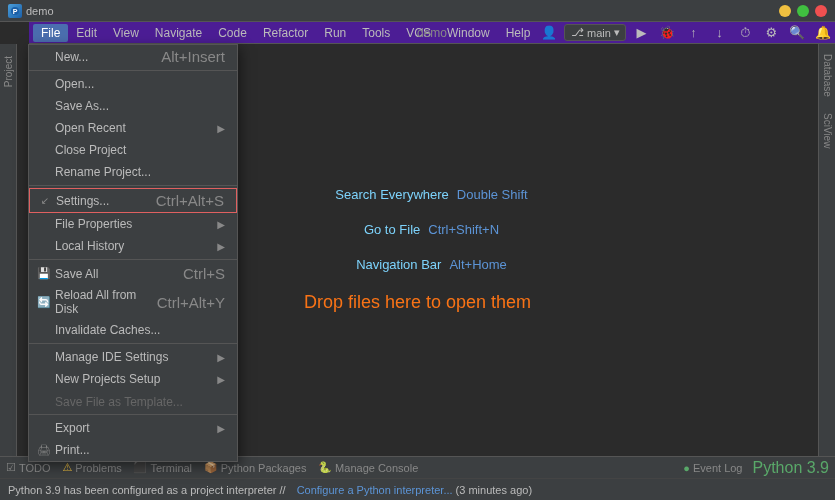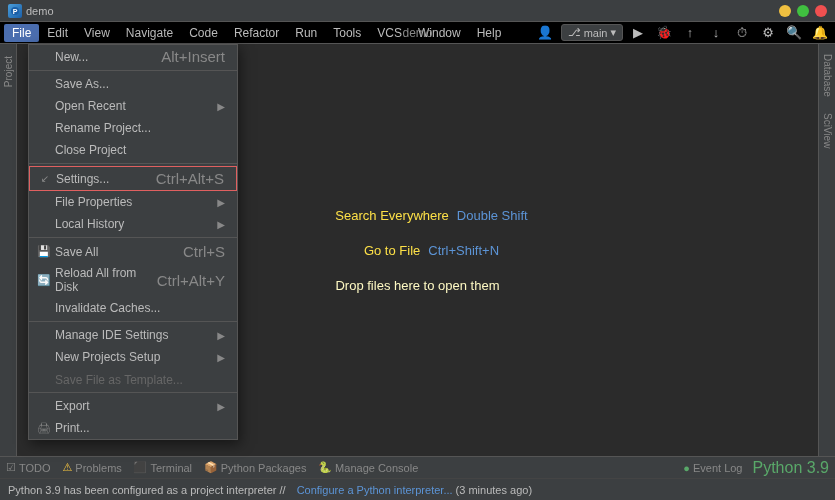--- a/index.html
+++ b/index.html
@@ -52,26 +52,27 @@
       border-radius: 50%;
       cursor: pointer;
     }
     .title-btn-min { background: #f0c040; }
     .title-btn-max { background: #40c040; }
     .title-btn-close { background: #f05050; }
 
     
     .menu-bar {
       height: 22px;
-      background: #000000;
+      background: #4c1d95;
       display: flex;
       align-items: center;
       padding: 0 4px;
       border-bottom: 1px solid #555;
       position: relative;
+      margin-left: 29px;
     }
     .menu-item {
       padding: 2px 8px;
       font-size: 12px;
       color: #bbbbbb;
       cursor: pointer;
       border-radius: 2px;
     }
     .menu-item:hover, .menu-item.active {
       background: #4b6eaf;
@@ -227,30 +228,30 @@
       flex-direction: column;
       gap: 20px;
     }
     .hint-row {
       display: flex;
       align-items: center;
       gap: 8px;
       font-size: 13px;
     }
     .hint-label {
-      color: #fde047;
+      color: #7dd3fc;
       margin-left: 28px;
     }
     .hint-shortcut {
       color: #5c94d6;
       font-weight: 500;
     }
     .hint-drop {
-      color: #fef9c3;
-      font-size: 13px;
+      color: #f97316;
+      font-size: 18px;
     }
 
     
     .status-bar {
       height: 22px;
       background: #3c3f41;
       border-top: 1px solid #555;
       display: flex;
       align-items: center;
       padding: 0 6px;
@@ -354,51 +355,58 @@
   <div class="main-content">
     <div class="hint-row">
       <span class="hint-label">Search Everywhere</span>
       <span class="hint-shortcut">Double Shift</span>
     </div>
     <div class="hint-row">
       <span class="hint-label">Go to File</span>
       <span class="hint-shortcut">Ctrl+Shift+N</span>
     </div>
     <div class="hint-row">
+      <span class="hint-label">Navigation Bar</span>
+      <span class="hint-shortcut">Alt+Home</span>
+    </div>
+    <div class="hint-row">
       <span class="hint-drop">Drop files here to open them</span>
     </div>
   </div>
 
   <div class="right-strip">
     <span class="right-tab">Database</span>
     <span class="right-tab">SciView</span>
   </div>
 
 </div>
 
 <div class="dropdown-menu">
 
   <div class="dropdown-item">
     <span>New...</span>
     <span class="shortcut">Alt+Insert</span>
   </div>
   <div class="dropdown-separator"></div>
 
   <div class="dropdown-item">
+    <span>Open...</span>
+  </div>
+  <div class="dropdown-item">
     <span>Save As...</span>
   </div>
   <div class="dropdown-item">
     <span>Open Recent</span>
     <span class="arrow">▶</span>
   </div>
   <div class="dropdown-item">
+    <span>Close Project</span>
+  </div>
+  <div class="dropdown-item">
     <span>Rename Project...</span>
-  </div>
-  <div class="dropdown-item">
-    <span>Close Project</span>
   </div>
   <div class="dropdown-separator"></div>
 
   <div class="dropdown-item selected-outline" style="border: 1.5px solid #e06060; background: #3c3f41;">
     <span class="icon-area" style="color: #888; font-size: 10px;">↙</span>
     <span>Settings...</span>
     <span class="shortcut">Ctrl+Alt+S</span>
   </div>
   <div class="dropdown-item">
     <span>File Properties</span>

